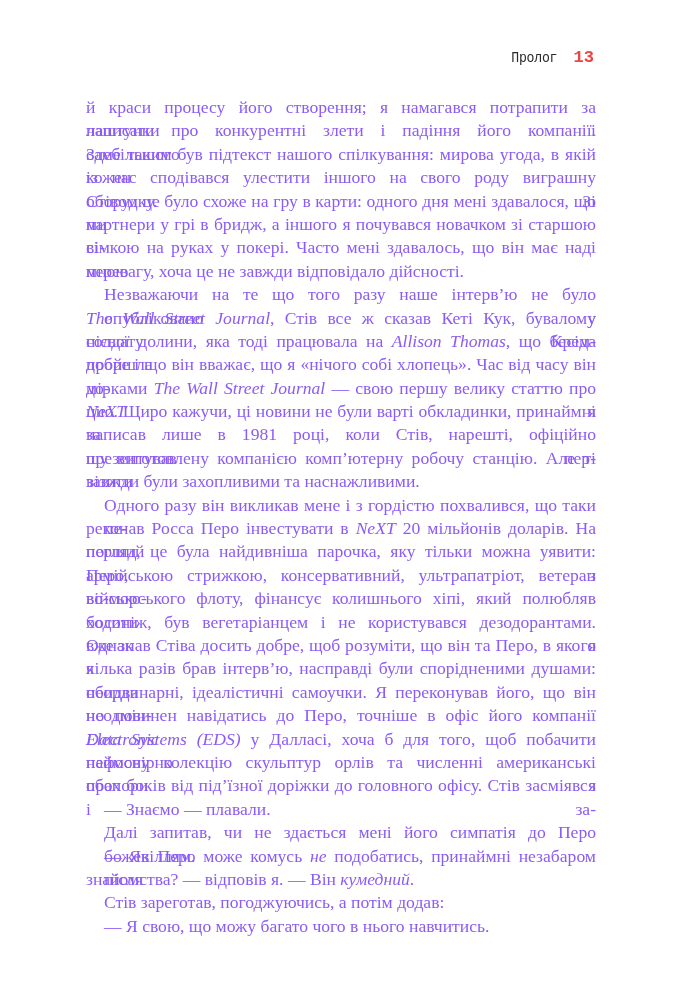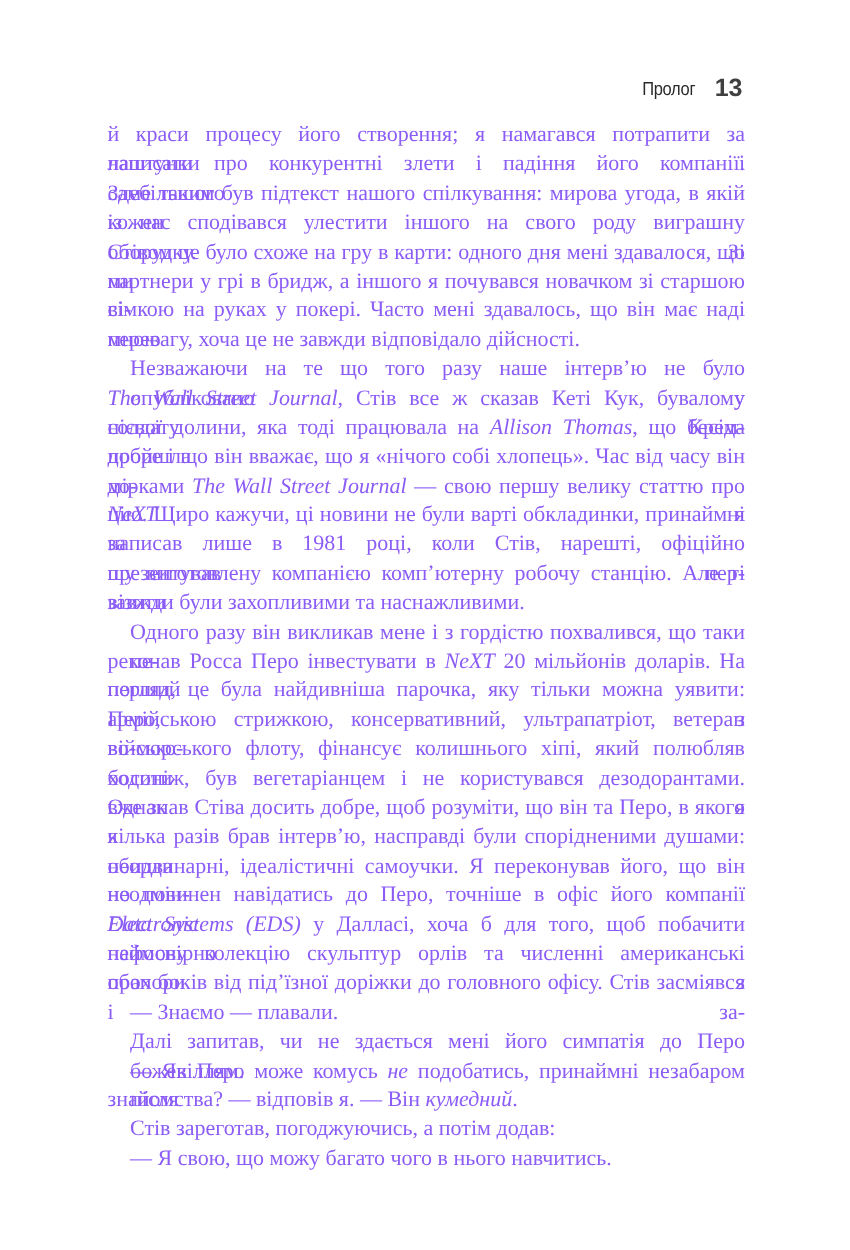--- a/index.html
+++ b/index.html
@@ -9,40 +9,40 @@
     }
     body {
       width: 680px;
       height: 1000px;
       position: relative;
       overflow: hidden;
       color: #1e1e1e;
     }
     .running-head {
       position: absolute;
-      top: 60px;
+      top: 48px;
       right: 86px;
-      font-family: Liberation Sans, sans-serif;
+      font-family: Liberation Mono, monospace;
       font-size: 15px;
       color: #2a2a2a;
       display: flex;
-      align-items: center;
+      align-items: flex-end;
       gap: 16px;
     }
     .running-head .chapter {
       font-stretch: condensed;
       letter-spacing: -0.3px;
       transform: scaleX(0.88);
       transform-origin: right center;
       display: inline-block;
     }
     .running-head .page-num {
       font-weight: bold;
-      font-size: 20px;
-      color: #404040;
+      font-size: 17px;
+      color: #ef4444;
     }
     .text-block {
       position: absolute;
       top: 96px;
       left: 86px;
       width: 510px;
       font-family: "Liberation Serif", serif;
       font-size: 17.6px;
       line-height: 23.4px;
       color: #8b5cf6;

